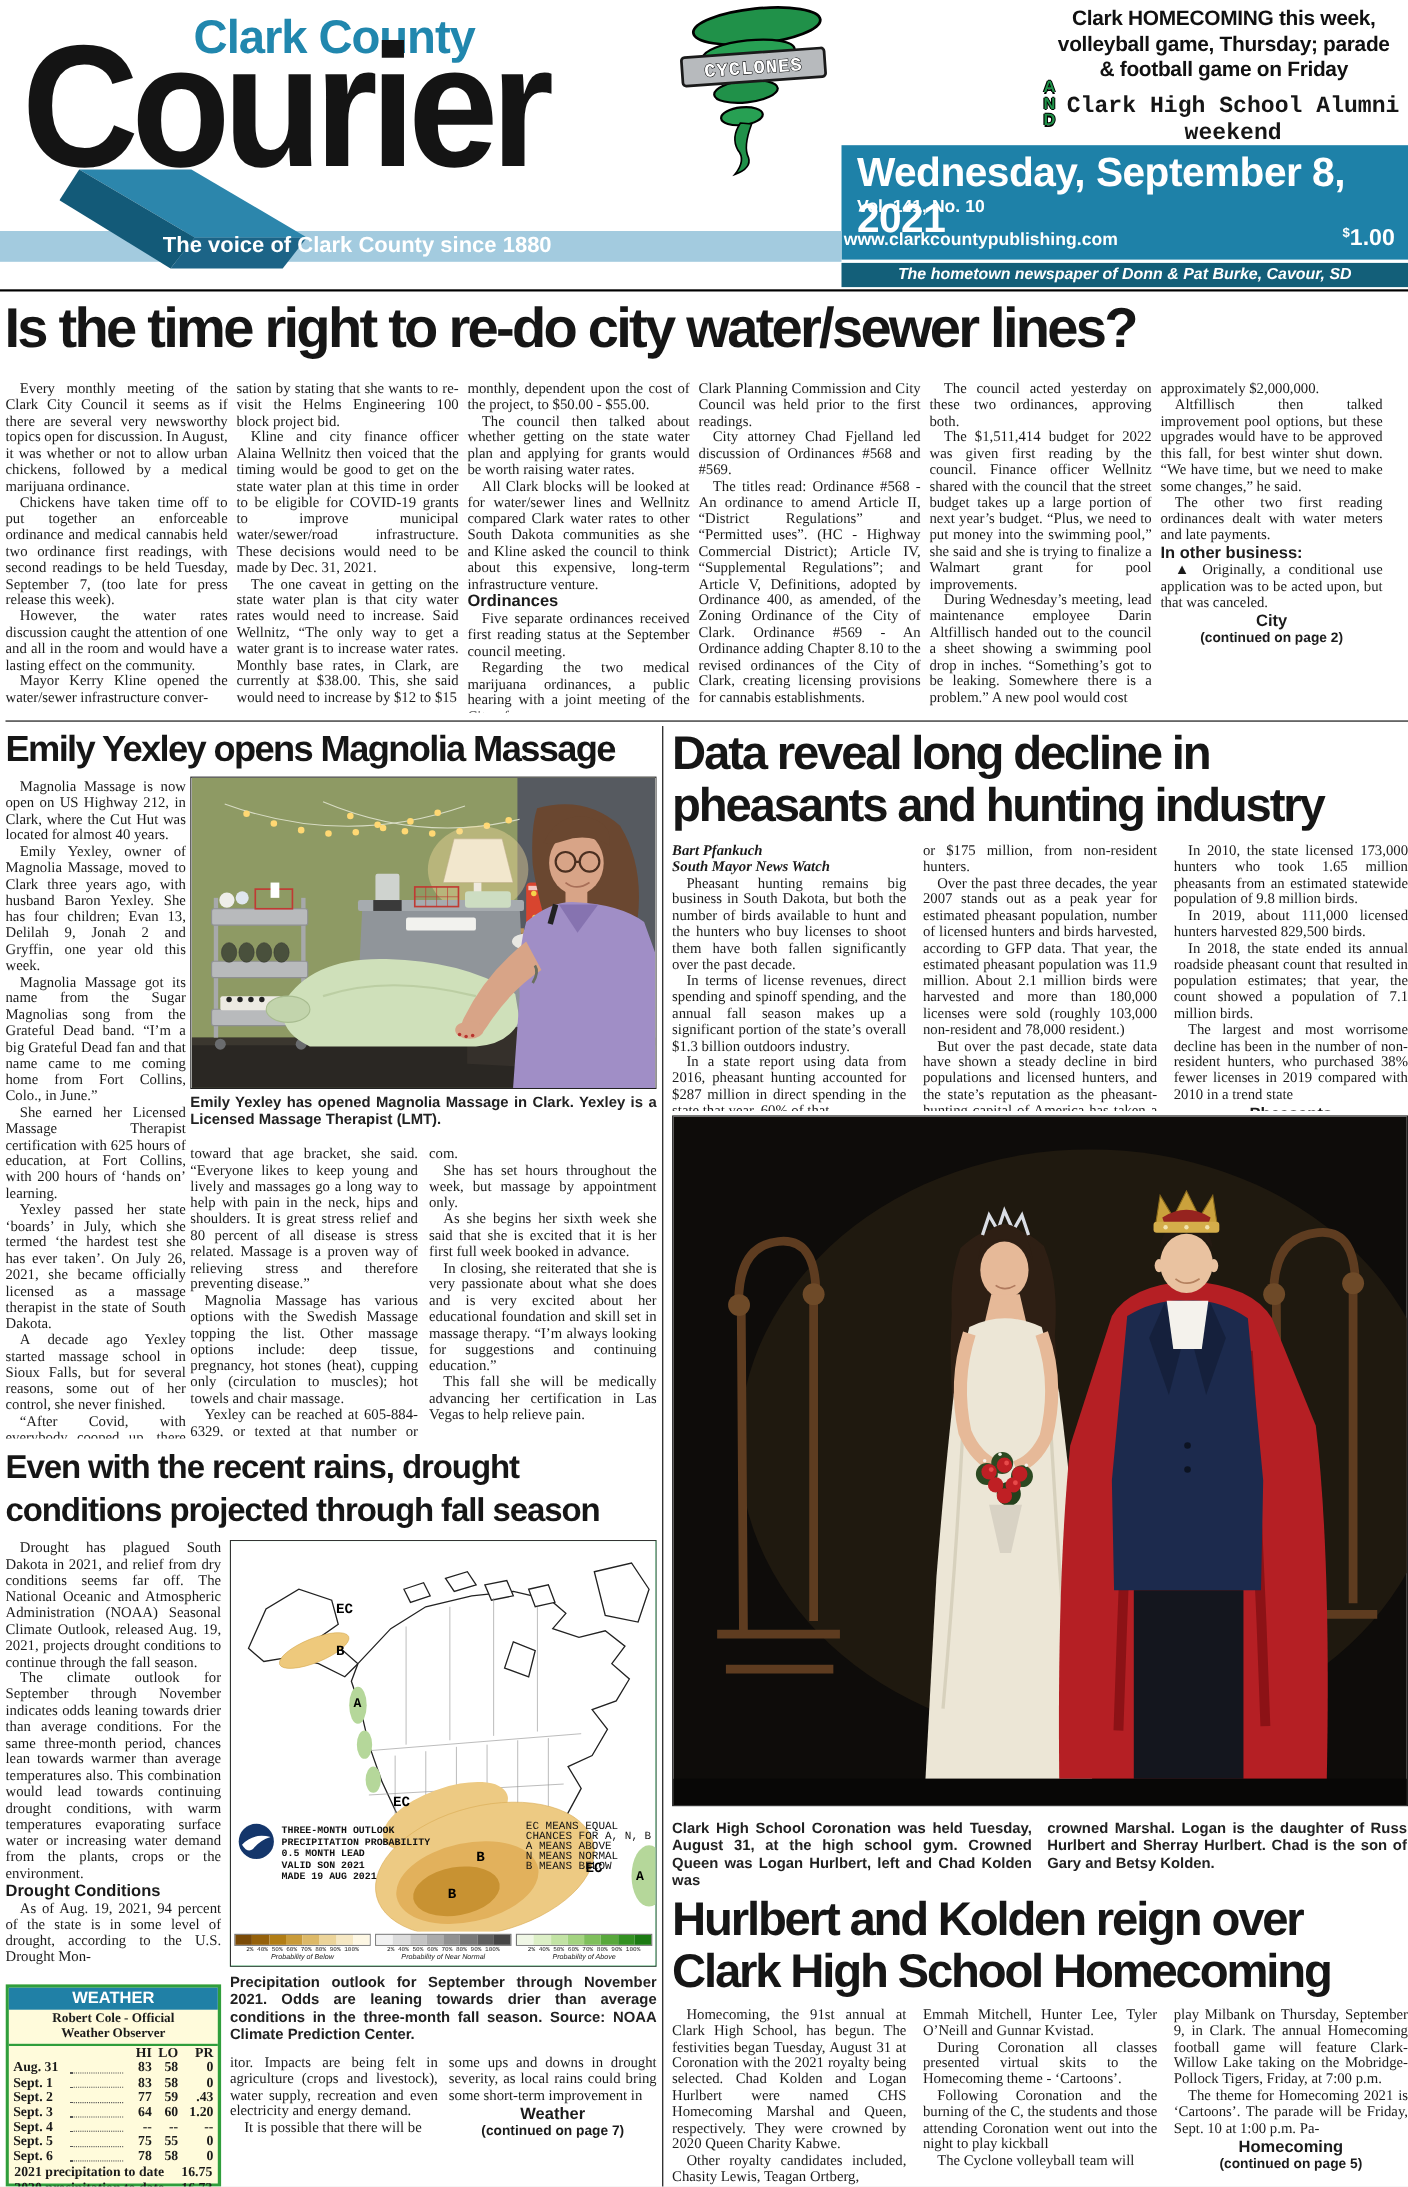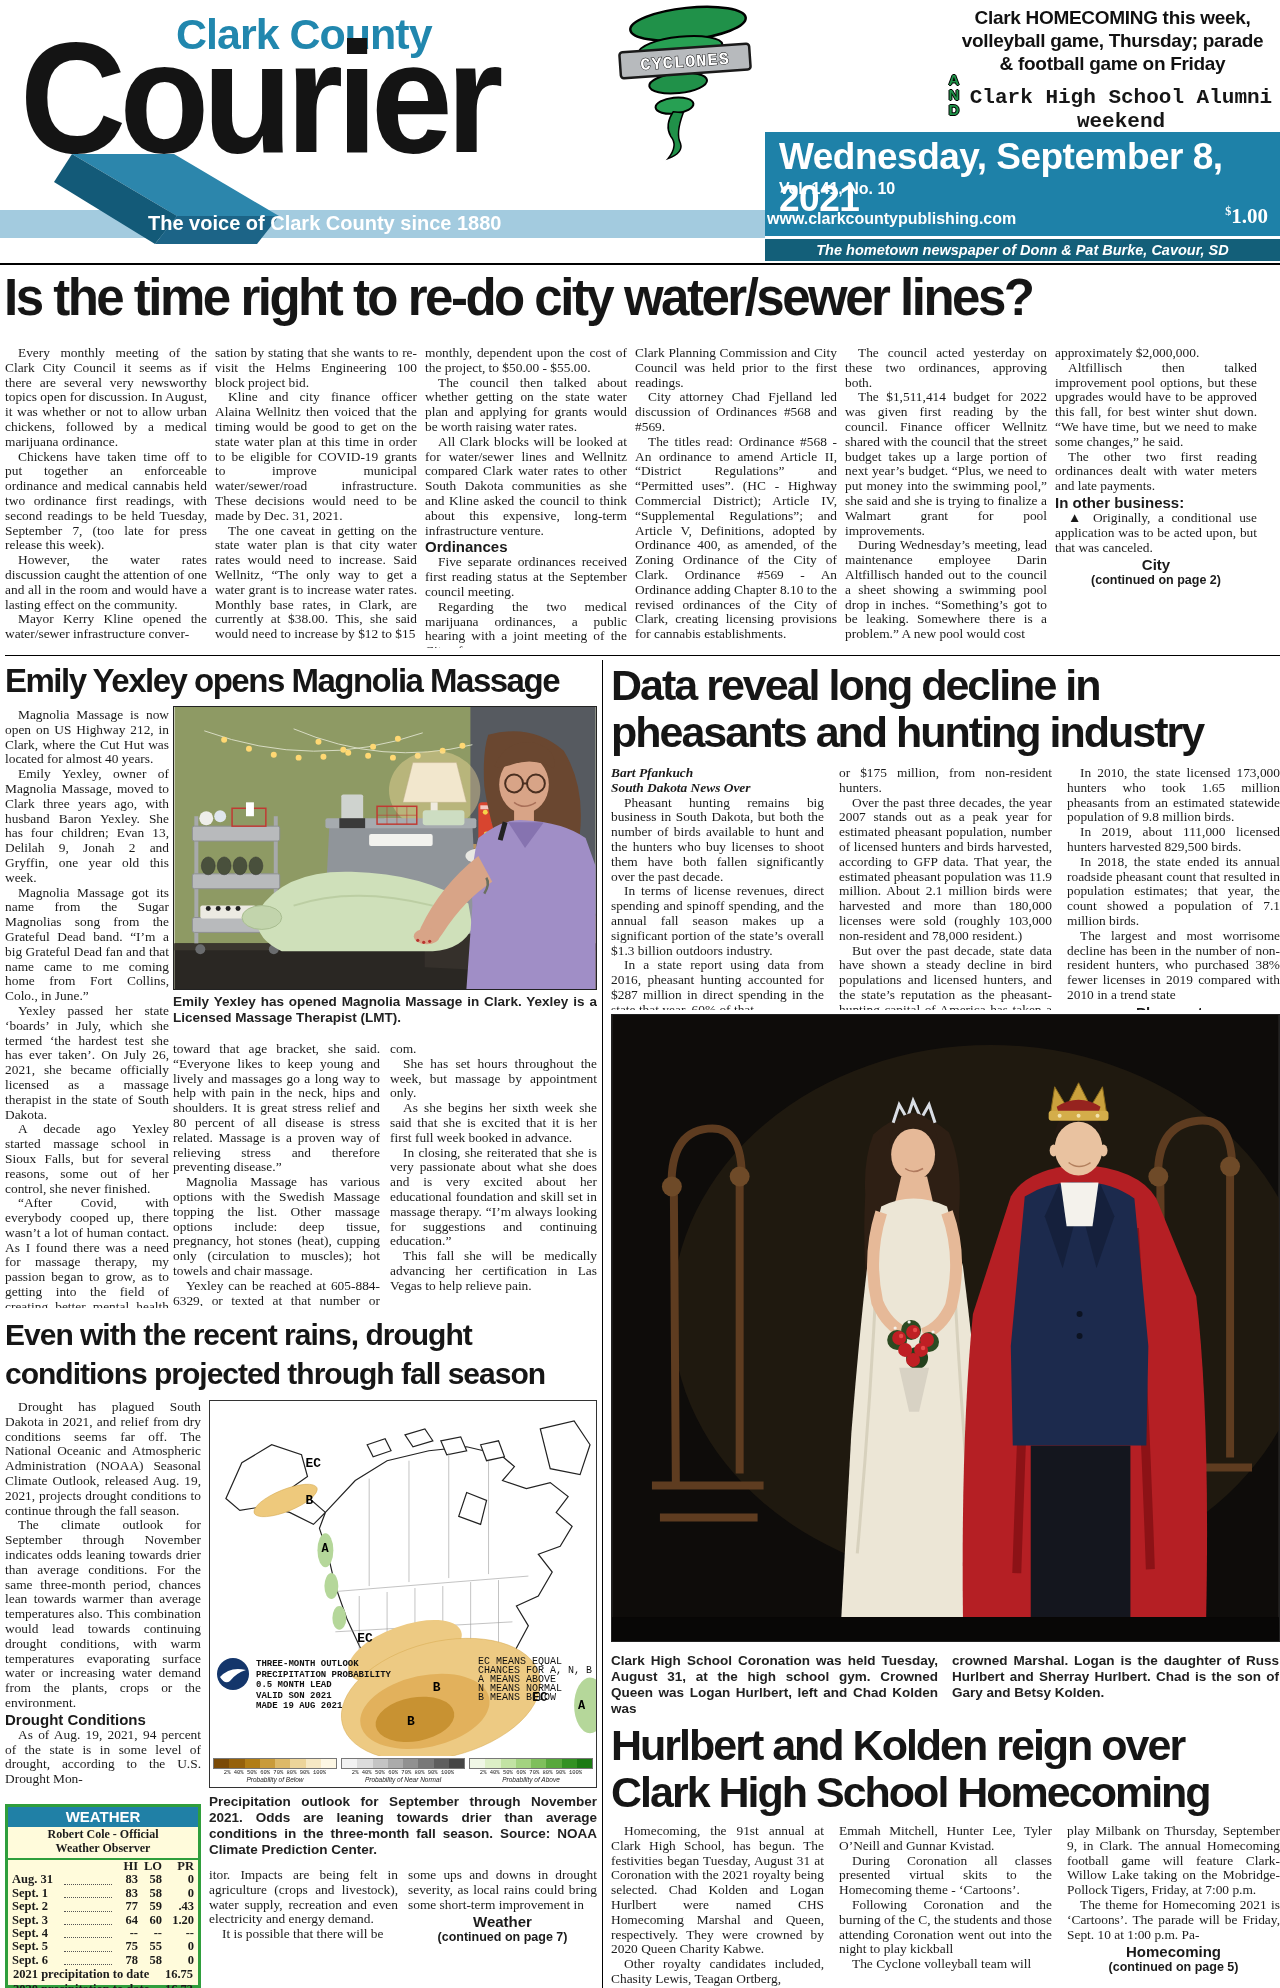--- a/index.html
+++ b/index.html
@@ -21,21 +21,21 @@
   #banner{left:945px;top:6px;width:335px;text-align:center;font-weight:bold;font-size:19px;
           line-height:23px;color:#111;letter-spacing:-.3px;}
   #and-stack{left:944px;top:72px;width:20px;text-align:center;font-weight:bold;font-size:15px;
           line-height:15px;color:#1f9148;text-shadow:-1px 0 #000,1px 0 #000,0 -1px #000,0 1px #000;}
   #alumni{left:962px;top:86px;width:318px;text-align:center;font-family:"Liberation Mono",monospace;
           font-weight:bold;font-size:21px;line-height:24px;color:#161616;}
   #datebox{left:765px;top:132px;width:515px;height:104px;background:#1e81a8;color:#fff;}
   #db-date{left:14px;top:4px;font-weight:bold;font-size:37px;letter-spacing:-.5px;}
   #db-vol{left:14px;top:48px;font-weight:bold;font-size:16px;}
   #db-www{left:2px;top:78px;font-weight:bold;font-size:16px;}
-  #db-price{right:12px;top:72px;font-weight:bold;font-size:21px;font-family:Liberation Serif, serif;}
+  #db-price{right:12px;top:72px;font-weight:bold;font-size:21px;}
   #db-price sup{font-size:12px;}
   #hombar{left:765px;top:239px;width:515px;height:22px;background:#135f79;color:#fff;
           font-style:italic;font-weight:bold;font-size:14.5px;line-height:22px;text-align:center;}
   .rule{background:#000;}
 
   
   .h1{font-family:"Liberation Sans",sans-serif;font-weight:bold;color:#161616;}
   #story1-h{left:4px;top:268px;width:1274px;font-size:51px;letter-spacing:-2.5px;white-space:nowrap;}
   .colwrap{display:flex;overflow:hidden;}
   .col{overflow:hidden;font-size:13.4px;line-height:14.8px;text-align:justify;}
@@ -187,20 +187,21 @@
 
   <div class="abs rule" style="left:5px;top:655px;width:1275px;height:1px;"></div>
   <div class="abs rule" style="left:602px;top:660px;width:1px;height:1328px;"></div>
 
   <div class="abs" style="left:5px;top:662px;width:592px;height:646px;overflow:hidden;">
     <div class="h2line" style="font-size:33px;letter-spacing:-1.5px;">Emily Yexley opens Magnolia Massage</div>
     <div class="abs col" style="left:0;top:46px;width:164px;height:600px;">
         <p class="p">Magnolia Massage is now open on US Highway 212, in Clark, where the Cut Hut was located for almost 40 years.</p>
         <p class="p">Emily Yexley, owner of Magnolia Massage, moved to Clark three years ago, with husband Baron Yexley.  She has four children; Evan 13, Delilah 9, Jonah 2 and Gryffin, one year old this week.</p>
         <p class="p">Magnolia Massage got its name from the Sugar Magnolias song from the Grateful Dead band.  “I’m a big Grateful Dead fan and that name came to me coming home from Fort Collins, Colo., in June.”</p>
+        <p class="p">She earned her Licensed Massage Therapist certification with 625 hours of education, at Fort Collins, with 200 hours of ‘hands on’ learning.</p>
         <p class="p">Yexley passed her state ‘boards’ in July, which she termed ‘the hardest test she has ever taken’.  On July 26, 2021, she became officially licensed as a massage therapist in the state of South Dakota.</p>
         <p class="p">A decade ago Yexley started massage school in Sioux Falls, but for several reasons, some out of her control, she never finished.</p>
         <p class="p">“After Covid, with everybody cooped up, there wasn’t a lot of human contact.  As I found there was a need for massage therapy, my passion began to grow, as to getting into the field of creating better mental health and physical health with a healing touch,” said Yexley.</p>
       </div>
 
     <svg class="abs photo-frame" style="left:168px;top:44px;" width="424" height="284" viewBox="0 0 424 284">
       <rect width="424" height="284" fill="#8e9a64"></rect>
       <rect x="298" width="126" height="210" fill="#565a60"></rect>
       <rect y="238" width="424" height="46" fill="#2a2723"></rect>
       <rect y="238" width="424" height="7" fill="#3b372f"></rect>
@@ -304,21 +305,21 @@
         <p class="p">This fall she will be medically advancing her certification in Las Vegas to help relieve pain.</p>
       </div>
   </div>
 
   <div class="abs" style="left:611px;top:662px;width:669px;height:348px;overflow:hidden;">
     <div class="h2line" style="font-size:43px;line-height:46px;letter-spacing:-2px;">Data reveal long decline in</div>
     <div class="h2line" style="font-size:43px;line-height:48px;letter-spacing:-2px;">pheasants and hunting industry</div>
     <div class="abs colwrap" style="left:0;top:104px;width:669px;height:244px;gap:15px;">
       <div class="col" style="width:213px;">
           <p class="by">Bart Pfankuch</p>
-          <p class="by">South Dakota News Over</p>
+          <p class="by">South Mayor News Watch</p>
           <p class="p">Pheasant hunting remains big business in South Dakota, but both the number of birds available to hunt and the hunters who buy licenses to shoot them have both fallen significantly over the past decade.</p>
           <p class="p">In terms of license revenues, direct spending and spinoff spending, and the annual fall season makes up a significant portion of the state’s overall $1.3 billion outdoors industry.</p>
           <p class="p">In a state report using data from 2016, pheasant hunting accounted for $287 million in direct spending in the state that year, 60% of that,</p>
         </div>
       <div class="col" style="width:213px;">
           <p class="c">or $175 million, from non-resident hunters.</p>
           <p class="p">Over the past three decades, the year 2007 stands out as a peak year for estimated pheasant population, number of licensed hunters and birds harvested, according to GFP data. That year, the estimated pheasant population was 11.9 million. About 2.1 million birds were harvested and more than 180,000 licenses were sold (roughly 103,000 non-resident and 78,000 resident.)</p>
           <p class="p">But over the past decade, state data have shown a steady decline in bird populations and licensed hunters, and the state’s reputation as the pheasant-hunting capital of America has taken a hit.</p>
         </div>
       <div class="col" style="width:213px;">

